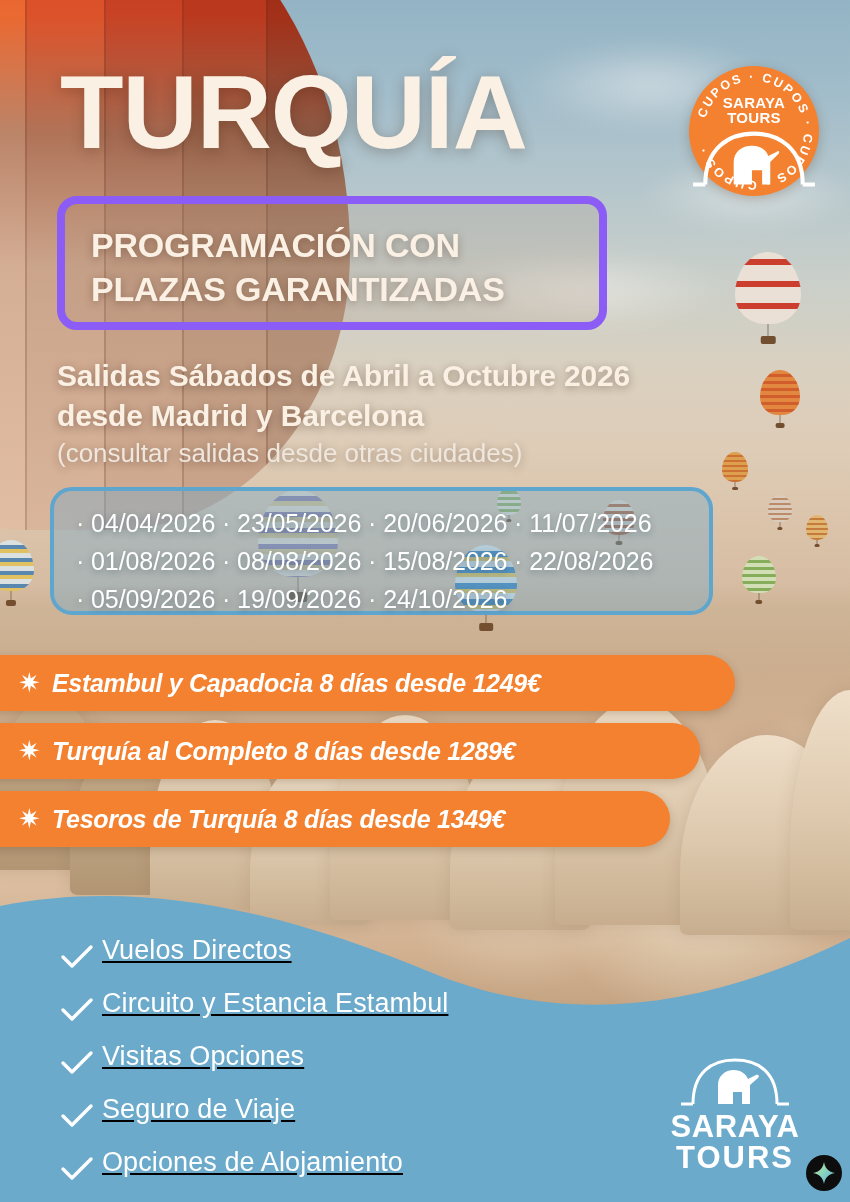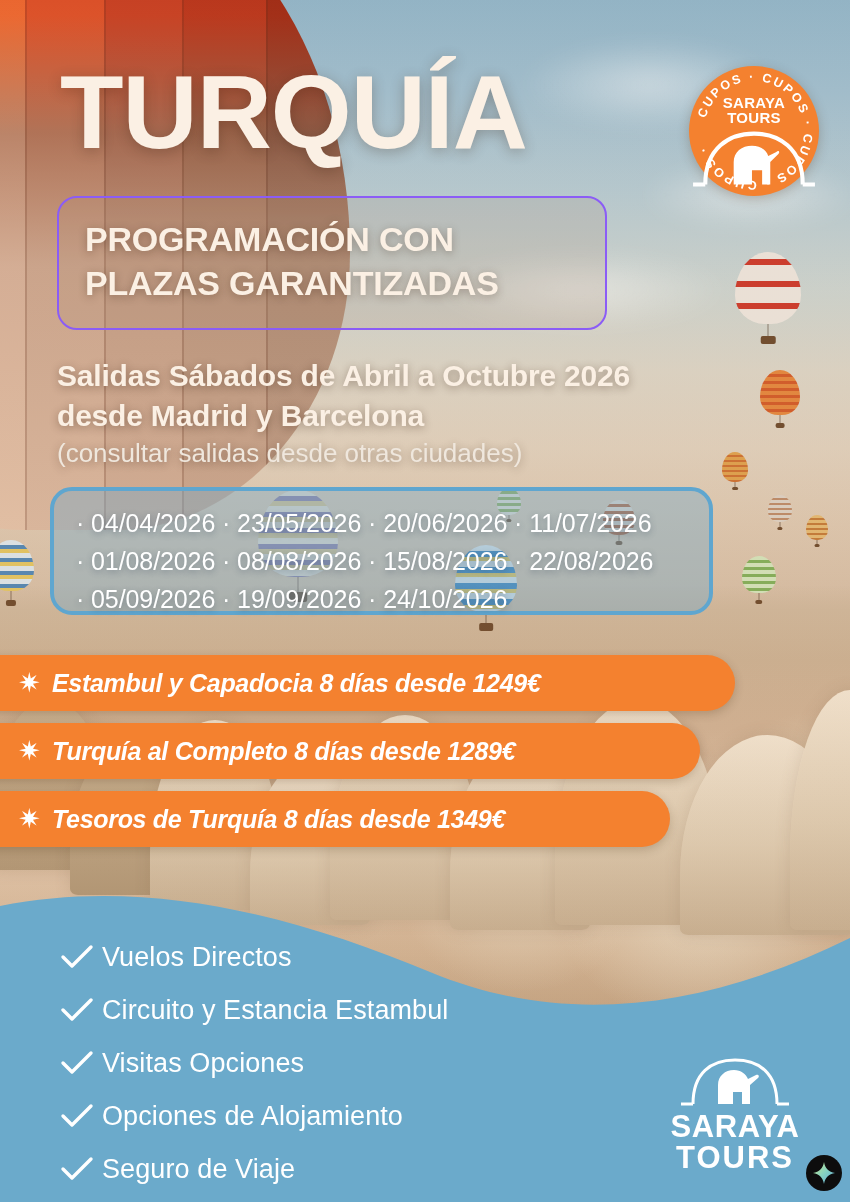--- a/index.html
+++ b/index.html
@@ -120,21 +120,21 @@
   .badge-core{
     position:absolute;left:0;right:0;top:27px;
     text-align:center;color:#ffffff;
   }
   .badge-name{font-size:15px;font-weight:bold;letter-spacing:.3px;line-height:1.02;margin-top:2px;}
   .badge-sub{font-size:15px;font-weight:bold;letter-spacing:.3px;line-height:1.02;}
 
   
   .guarantee{
     position:absolute;left:57px;top:196px;width:550px;height:134px;
-    border:2px solid #8b5cf6;border-radius:20px;
+    border:8px solid #8b5cf6;border-radius:20px;
     background:rgba(170,140,115,.18);
     padding:20px 26px 0 26px;
   }
   .guarantee div{
     color:#fbf0e4;font-size:34px;font-weight:bold;line-height:1.28;
     letter-spacing:-.2px;
     text-shadow:0 2px 9px rgba(60,35,20,.35);
   }
 
   
@@ -181,21 +181,21 @@
   .bar span.txt{
     color:#ffffff;font-size:25px;font-weight:bold;font-style:italic;
     letter-spacing:-.3px;white-space:nowrap;
   }
   #bar0{top:655px;width:775px;}
   #bar1{top:723px;width:740px;}
   #bar2{top:791px;width:710px;}
 
   
   .checks{position:absolute;left:60px;top:935px;}
-  .crow{display:flex;align-items:center;height:44px;margin-bottom:9px;}
+  .crow{display:flex;height:44px;margin-bottom:9px;text-decoration:underline;}
   .crow .ck{width:42px;flex:0 0 42px;display:flex;align-items:center;}
   .crow .ck svg{display:block;}
   .crow .clabel{
     color:#ffffff;font-size:27px;font-weight:normal;letter-spacing:.1px;
     white-space:nowrap;
   }
 
   
   .blogo{position:absolute;left:660px;top:1055px;width:150px;text-align:center;color:#fff;}
   .blogo svg{display:block;margin:0 auto 4px auto;}
@@ -391,29 +391,29 @@
             </svg>
         </span>
         <span class="clabel">Visitas Opciones</span>
       </div>
       <div class="crow">
         <span class="ck">
           <svg width="34" height="26" viewBox="0 0 34 26">
               <path d="M3,13 L12,22 L31,3" stroke="#fff" stroke-width="3.4" fill="none" stroke-linecap="round" stroke-linejoin="round"></path>
             </svg>
         </span>
-        <span class="clabel">Opciones de Alojamiento</span>
+        <span class="clabel">Seguro de Viaje</span>
       </div>
       <div class="crow">
         <span class="ck">
           <svg width="34" height="26" viewBox="0 0 34 26">
               <path d="M3,13 L12,22 L31,3" stroke="#fff" stroke-width="3.4" fill="none" stroke-linecap="round" stroke-linejoin="round"></path>
             </svg>
         </span>
-        <span class="clabel">Seguro de Viaje</span>
+        <span class="clabel">Opciones de Alojamiento</span>
       </div>
     </div>
 
     <div class="blogo">
       <svg width="112" height="52" viewBox="0 0 112 52" aria-hidden="true">
         <path d="M2,49 L14,49 M98,49 L110,49" stroke="#fff" stroke-width="3" fill="none"></path>
         <path d="M14,49 C14,18 32,5 56,5 C80,5 98,18 98,49" stroke="#fff" stroke-width="3" fill="none"></path>
         <path d="M39,49 L39,30 C39,21 46,15 55,15 C62,15 67,19 69,24 L77,20 C79,19 81,21 79,23 L71,30 L71,49 L63,49 L63,37 L54,37 L54,49 Z" fill="#fff"></path>
       </svg>
       <div class="bn">SARAYA</div>

